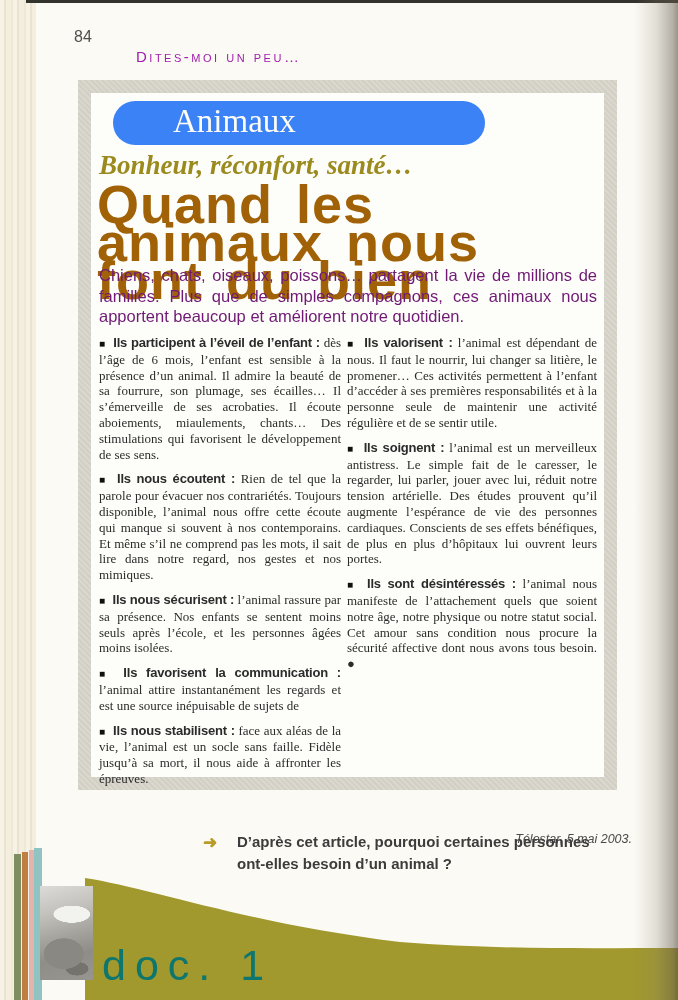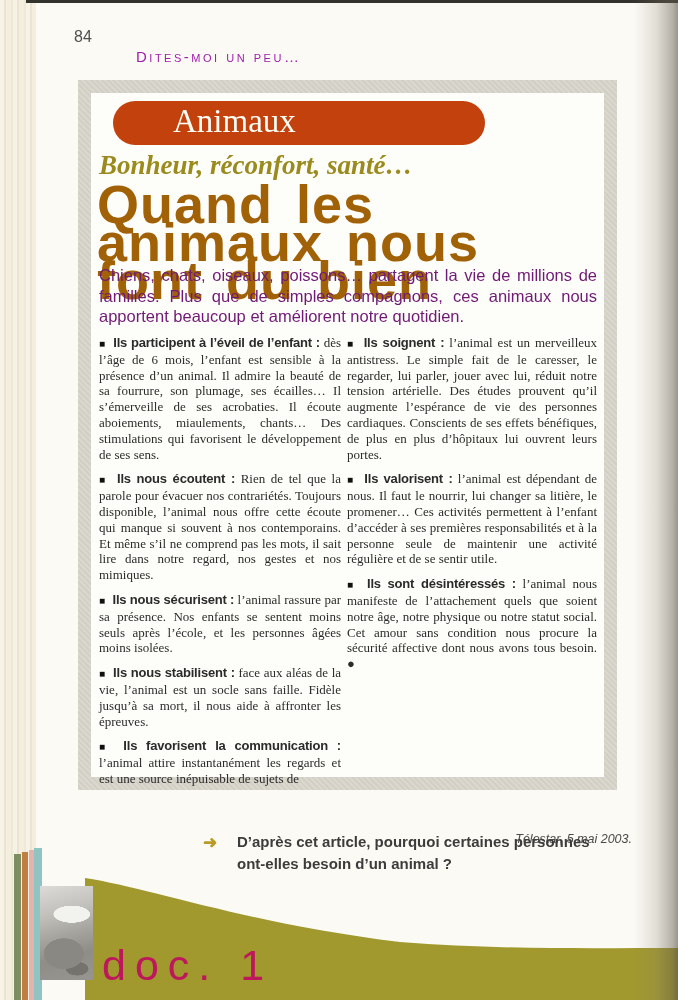--- a/index.html
+++ b/index.html
@@ -23,21 +23,21 @@
   
   .page-number{position:absolute;left:74px;top:28px;font-size:16px;color:#4f4f4f;}
   .page-header{position:absolute;left:136px;top:28px;font-size:15px;color:#a21caf;
     font-variant:small-caps;letter-spacing:2.5px;margin-top:20px;}
 
   
   .frame{position:absolute;left:78px;top:80px;width:539px;height:710px;
     background:repeating-linear-gradient(45deg,#dad7ce 0 2px,#d2cfc5 2px 4px);}
   .frame-inner{position:absolute;left:13px;top:13px;right:13px;bottom:13px;background:#fdfdf9;}
 
-  .pill{position:absolute;left:22px;top:8px;width:372px;height:44px;background:#c2410c;border-radius:24px;}
+  .pill{position:absolute;left:22px;top:8px;width:372px;height:44px;background:#3b82f6;border-radius:24px;}
   .pill-title{position:absolute;left:60px;top:2px;font-family:"Liberation Serif",serif;
     font-size:33px;color:#fdfdf6;}
   .pill-byline{position:absolute;left:208px;top:5px;font-size:12.5px;line-height:15px;
     font-weight:bold;color:#ffffff;}
 
   .subtitle{position:absolute;left:8px;top:57px;font-family:"Liberation Serif",serif;
     font-style:italic;font-weight:bold;font-size:27px;color:#9b8a1d;}
 
   .headline{position:absolute;left:6px;top:92px;font-size:54px;line-height:38px;
     font-weight:800;color:#a16207;letter-spacing:1px;word-spacing:7px;}
@@ -56,21 +56,21 @@
   .credit{position:absolute;right:46px;top:832px;font-size:12.5px;font-style:italic;color:#4a4a4a;}
 
   
   .q-arrow{position:absolute;left:203px;top:832px;font-size:17px;font-weight:bold;color:#b99b25;}
   .q-text{position:absolute;left:237px;top:831px;width:382px;font-size:15px;line-height:22px;
     font-weight:bold;color:#3c3c3c;}
 
   
   .banner-svg{position:absolute;left:0;bottom:0;width:678px;height:150px;}
   .doc-label{position:absolute;left:102px;top:941px;font-size:43px;letter-spacing:9px;
-    color:#be185d;z-index:12;}
+    color:#0f766e;z-index:12;}
 
   
   .photo{position:absolute;left:40px;top:886px;width:53px;height:94px;z-index:11;
     background:
       radial-gradient(ellipse 30px 14px at 60% 30%,#f2f2ef 0 60%,rgba(240,240,238,0) 62%),
       radial-gradient(ellipse 34px 26px at 45% 72%,#8a8883 0 58%,rgba(138,136,131,0) 60%),
       radial-gradient(ellipse 20px 12px at 70% 88%,#75736e 0 55%,rgba(117,115,110,0) 58%),
       linear-gradient(165deg,#dcdbd7 0%,#c3c1bc 28%,#a5a39e 52%,#8f8d88 72%,#97958f 100%);}
 </style>
 </head>
@@ -105,40 +105,40 @@
         <span class="h">Ils nous écoutent :</span>
         <span class="t">Rien de tel que la parole pour évacuer nos contrariétés. Toujours disponible, l’animal nous offre cette écoute qui manque si souvent à nos contemporains. Et même s’il ne comprend pas les mots, il sait lire dans notre regard, nos gestes et nos mimiques.</span>
       </p>
       <p class="sec">
         <span class="bullet">■</span>
         <span class="h">Ils nous sécurisent :</span>
         <span class="t">l’animal rassure par sa présence. Nos enfants se sentent moins seuls après l’école, et les personnes âgées moins isolées.</span>
       </p>
       <p class="sec">
         <span class="bullet">■</span>
-        <span class="h">Ils nous stabilisent :</span>
-        <span class="t">face aux aléas de la vie, l’animal est un socle sans faille. Fidèle jusqu’à sa mort, il nous aide à affronter les épreuves.</span>
+        <span class="h">Ils favorisent la communication :</span>
+        <span class="t">l’animal attire instantanément les regards et est une source inépuisable de sujets de</span>
       </p>
       <p class="sec">
         <span class="bullet">■</span>
-        <span class="h">Ils favorisent la communication :</span>
-        <span class="t">l’animal attire instantanément les regards et est une source inépuisable de sujets de</span>
+        <span class="h">Ils nous stabilisent :</span>
+        <span class="t">face aux aléas de la vie, l’animal est un socle sans faille. Fidèle jusqu’à sa mort, il nous aide à affronter les épreuves.</span>
       </p>
     </div>
 
     <div class="col col-right">
       <p class="sec">
         <span class="bullet">■</span>
-        <span class="h">Ils soignent :</span>
-        <span class="t">l’animal est un merveilleux antistress. Le simple fait de le caresser, le regarder, lui parler, jouer avec lui, réduit notre tension artérielle. Des études prouvent qu’il augmente l’espérance de vie des personnes cardiaques. Conscients de ses effets bénéfiques, de plus en plus d’hôpitaux lui ouvrent leurs portes.</span>
+        <span class="h">Ils valorisent :</span>
+        <span class="t">l’animal est dépendant de nous. Il faut le nourrir, lui changer sa litière, le promener… Ces activités permettent à l’enfant d’accéder à ses premières responsabilités et à la personne seule de maintenir une activité régulière et de se sentir utile.</span>
       </p>
       <p class="sec">
         <span class="bullet">■</span>
-        <span class="h">Ils valorisent :</span>
-        <span class="t">l’animal est dépendant de nous. Il faut le nourrir, lui changer sa litière, le promener… Ces activités permettent à l’enfant d’accéder à ses premières responsabilités et à la personne seule de maintenir une activité régulière et de se sentir utile.</span>
+        <span class="h">Ils soignent :</span>
+        <span class="t">l’animal est un merveilleux antistress. Le simple fait de le caresser, le regarder, lui parler, jouer avec lui, réduit notre tension artérielle. Des études prouvent qu’il augmente l’espérance de vie des personnes cardiaques. Conscients de ses effets bénéfiques, de plus en plus d’hôpitaux lui ouvrent leurs portes.</span>
       </p>
       <p class="sec">
         <span class="bullet">■</span>
         <span class="h">Ils sont désintéressés :</span>
         <span class="t">l’animal nous manifeste de l’attachement quels que soient notre âge, notre physique ou notre statut social. Cet amour sans condition nous procure la sécurité affective dont nous avons tous besoin. ●</span>
       </p>
     </div>
 
   </div>
 </div>

